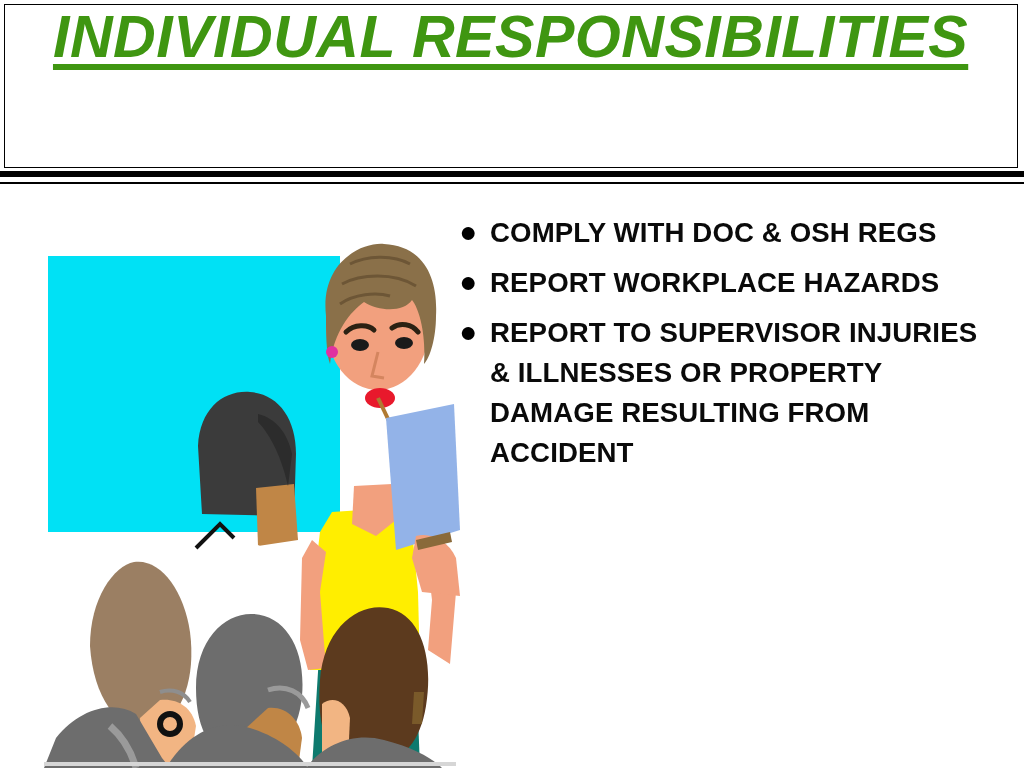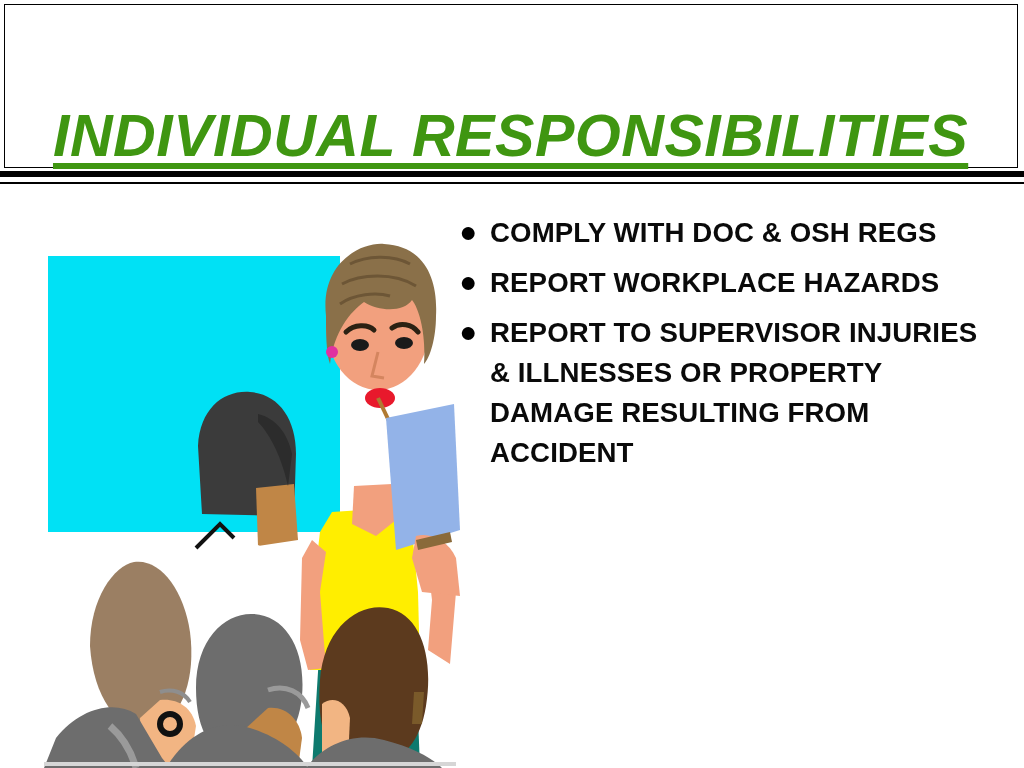--- a/index.html
+++ b/index.html
@@ -24,21 +24,21 @@
   #title-box {
     position: absolute;
     left: 4px;
     top: 4px;
     width: 1014px;
     height: 164px;
     border: 1.5px solid #000000;
     background: #ffffff;
     box-sizing: border-box;
     display: flex;
-    align-items: flex-end;
+    align-items: flex-start;
     justify-content: center;
   }
   #slide-title {
     font-family: "Liberation Sans", sans-serif;
     font-weight: bold;
     font-style: italic;
     font-size: 60px;
     letter-spacing: 0.5px;
     color: #3f9611;
     white-space: nowrap;

